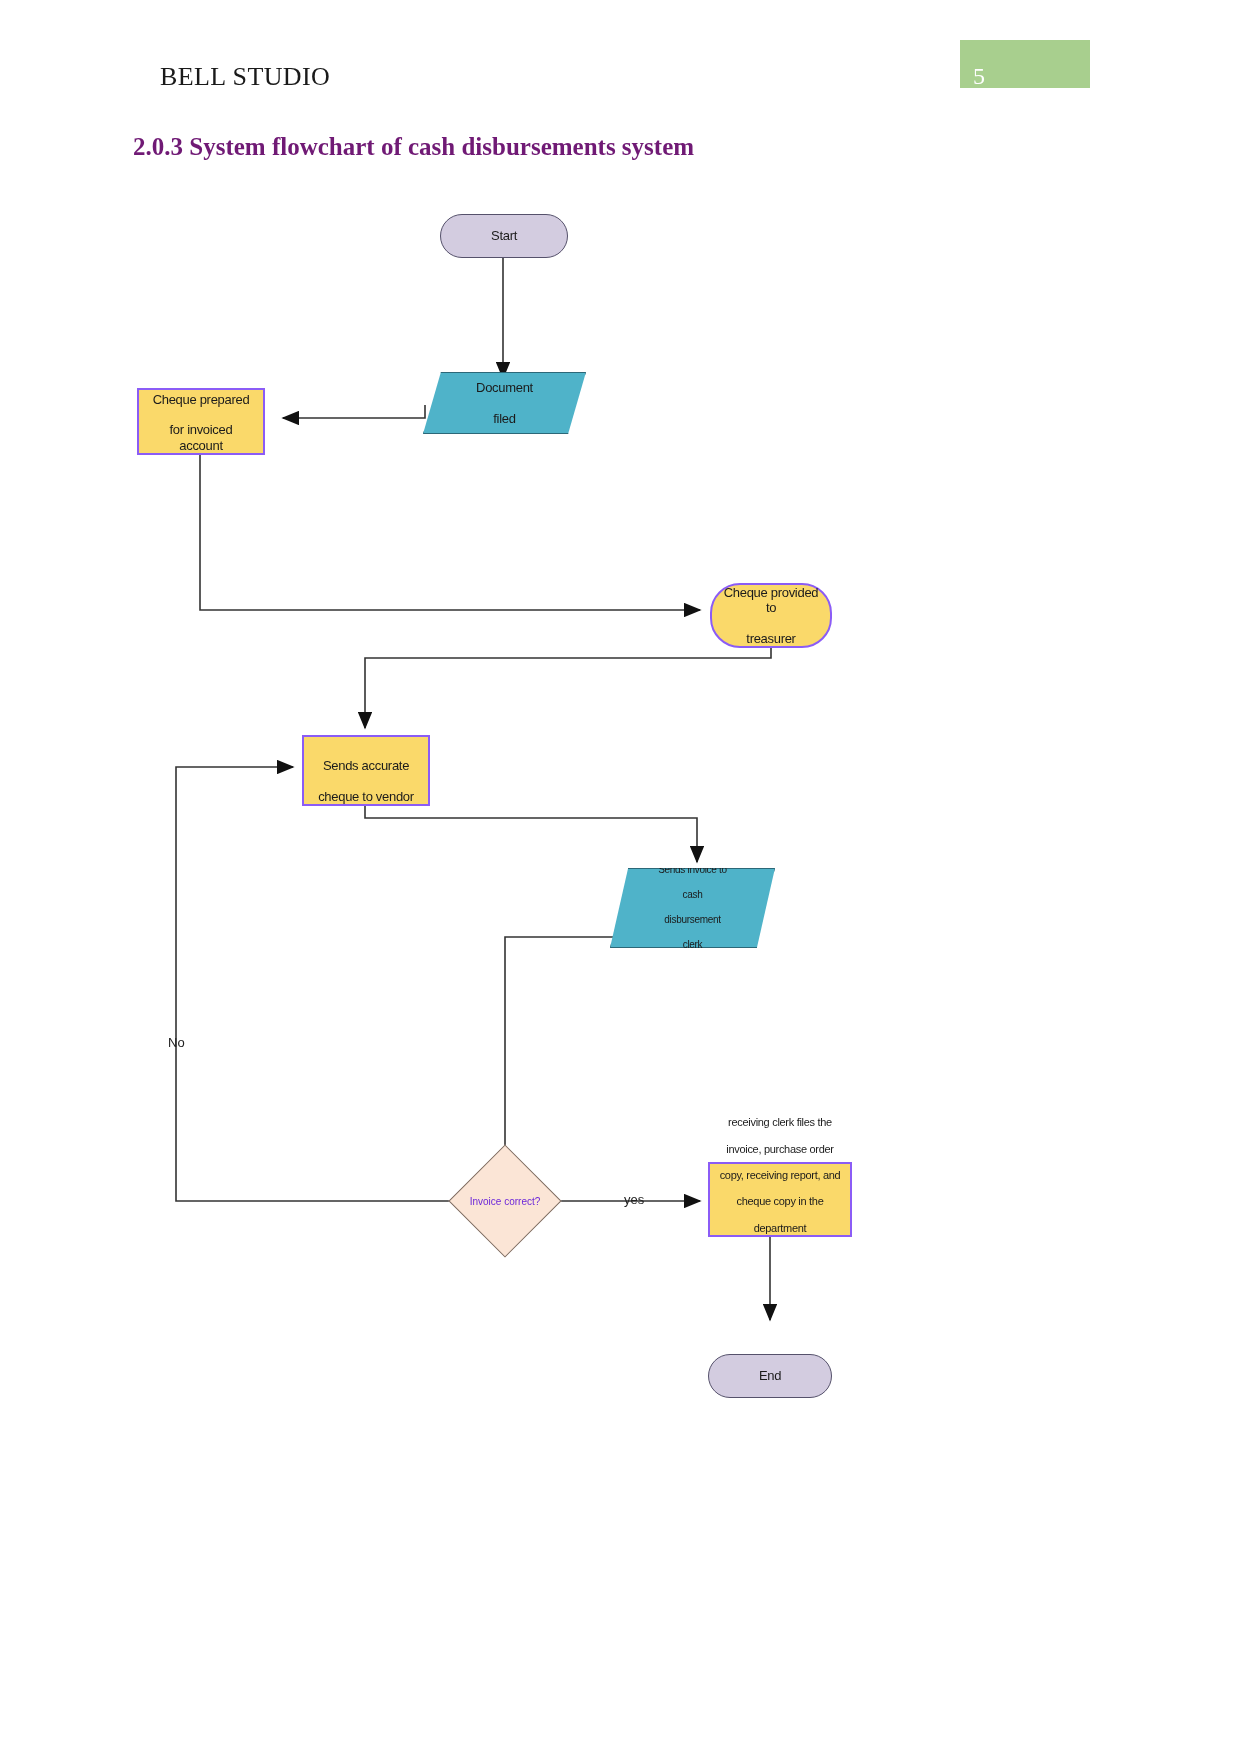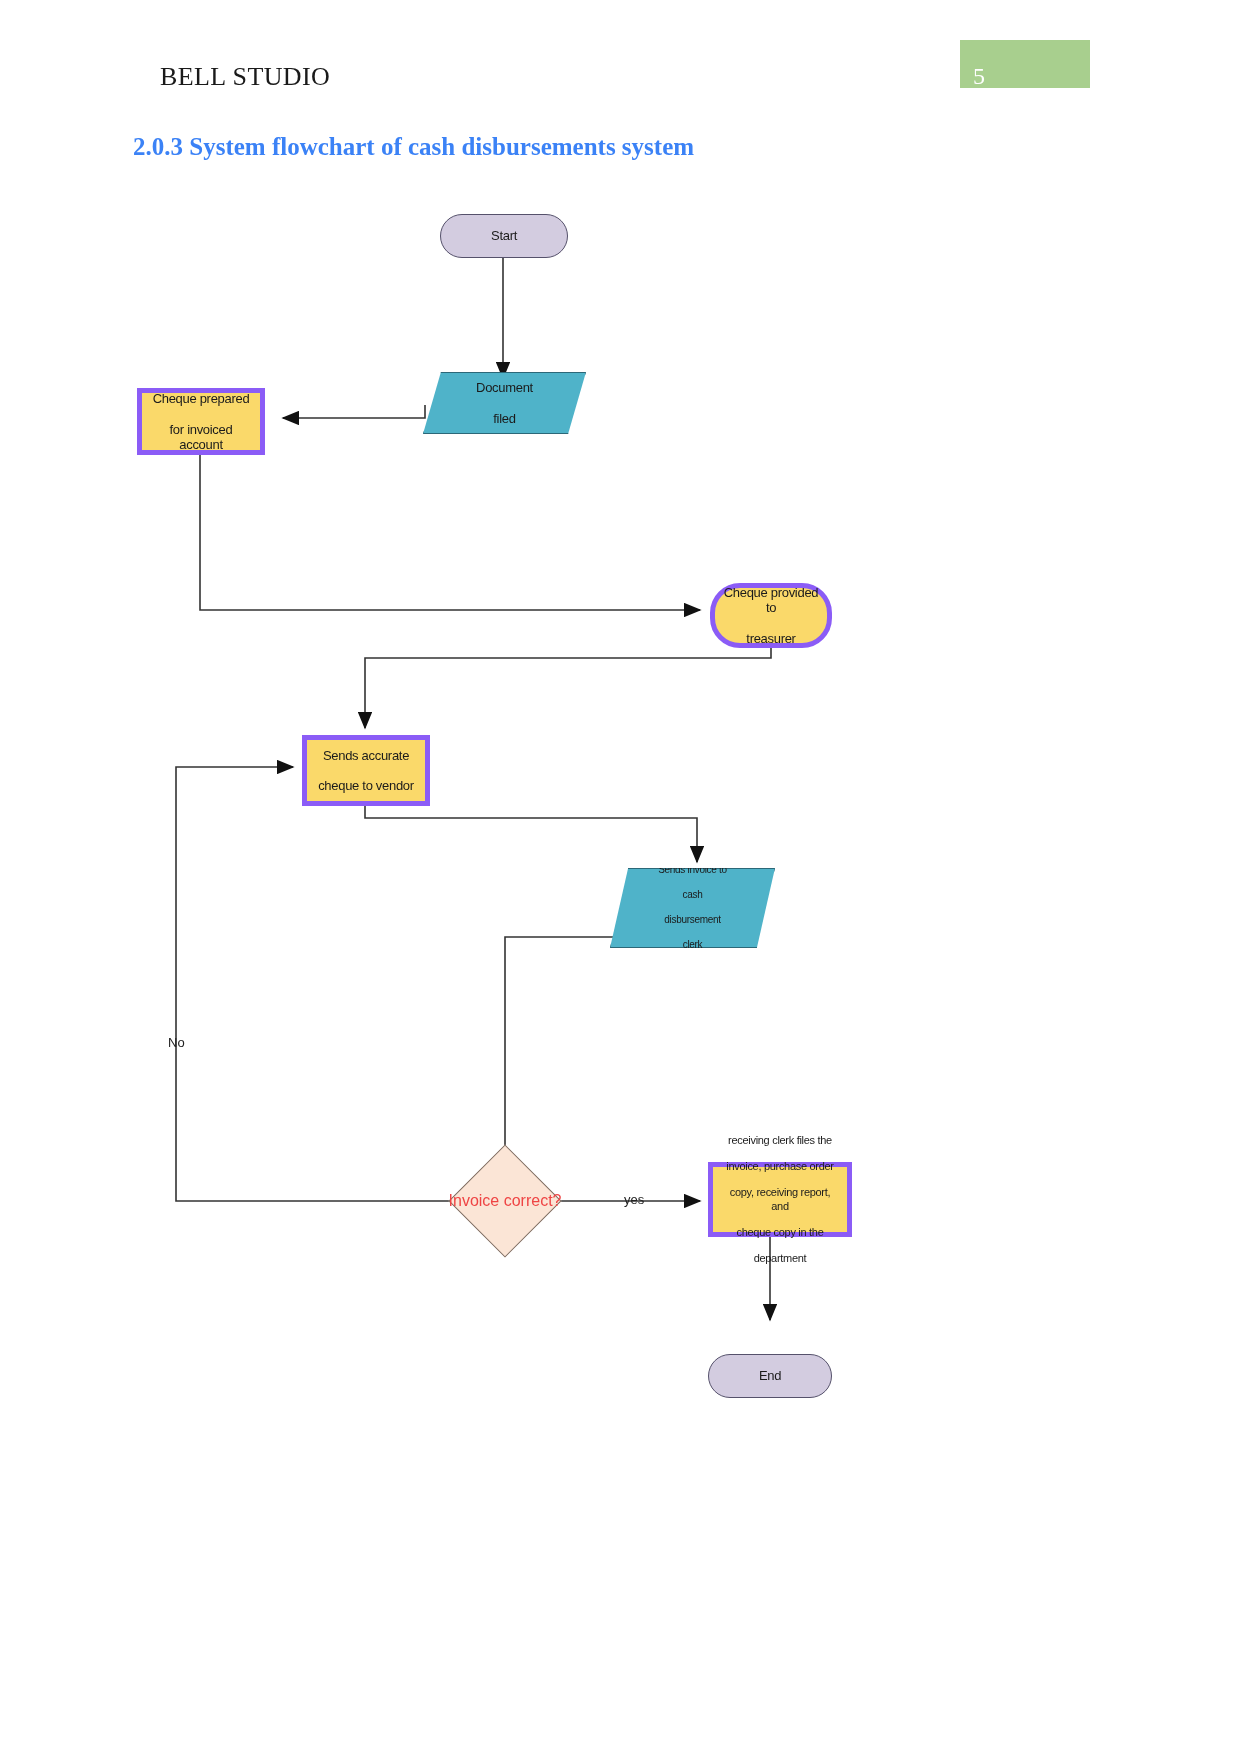--- a/index.html
+++ b/index.html
@@ -26,21 +26,21 @@
   }
   .page-num{
     position:absolute;left:973px;top:63px;
     font-family:"Liberation Serif", serif;
     font-size:24px;color:#ffffff;
   }
 
   .doc-heading{
     position:absolute;left:133px;top:133px;
     font-family:"Liberation Serif", serif;
-    font-weight:bold;font-size:25px;color:#3b82f6;
+    font-weight:bold;font-size:25px;color:#701a75;
     white-space:nowrap;
   }
 
   
   #flow{position:absolute;left:0;top:180px;width:1241px;height:1250px;}
   #flow svg{position:absolute;left:0;top:0;}
 
   .node{position:absolute;box-sizing:border-box;display:flex;align-items:center;justify-content:center;text-align:center;}
   .node span{
     font-family:"Liberation Sans", sans-serif;
@@ -50,21 +50,21 @@
   }
 
   
   .term{
     background:#d3cce0;border:1px solid #55516b;border-radius:26px;
   }
   .term span{font-size:13px;}
 
   
   .proc{
-    background:#fad96a;border:5px solid #8b5cf6;
+    background:#fad96a;border:2px solid #8b5cf6;align-items:flex-end;
   }
   .proc span{font-size:13px;}
   .proc.small span{font-size:11px;line-height:1.2;}
 
   
   .para{
     background:#4fb3c9;border:1px solid #2c6878;
   }
   .para.sk1{clip-path:polygon(11% 0,100% 0,89% 100%,0 100%);}
   .para span{font-size:13px;}
@@ -74,21 +74,21 @@
   .dec{
     background:#fbe5d6;border:1px solid #7a6a60;
     transform:rotate(45deg);
   }
   .dec-label{
     position:absolute;display:flex;align-items:center;justify-content:center;
     text-align:center;
   }
   .dec-label span{
     font-family:"Liberation Sans", sans-serif;
-    font-size:16px;color:#ef4444;white-space:nowrap;
+    font-size:10px;color:#6d28d9;white-space:nowrap;
   }
 
   .edge-label{
     position:absolute;
     font-family:"Liberation Sans", sans-serif;
     font-size:13px;color:#222;
   }
 </style>
 </head>
 <body>

